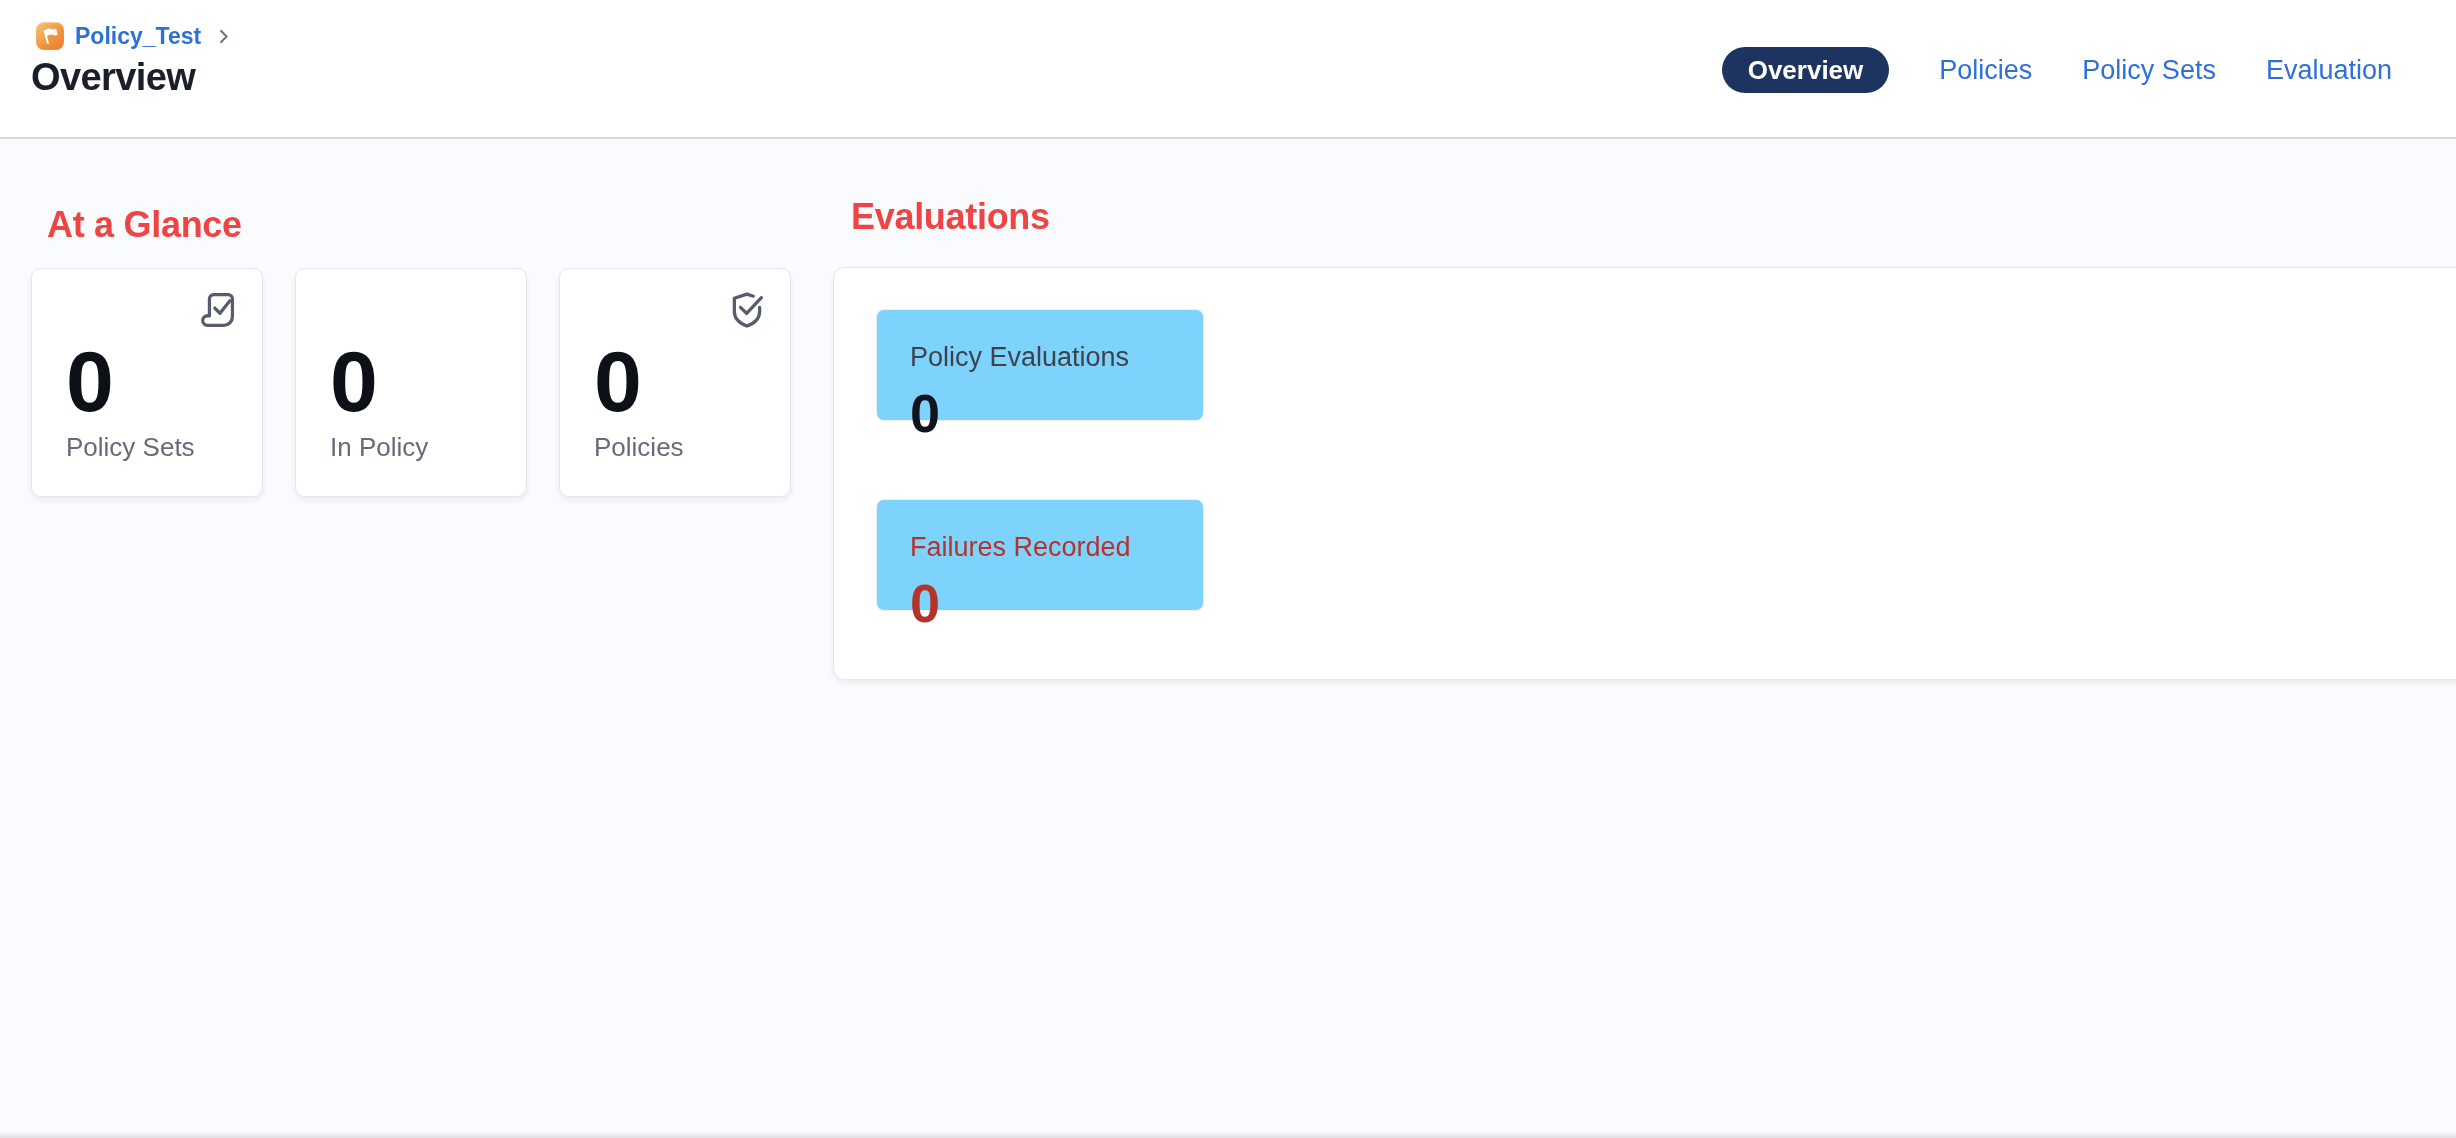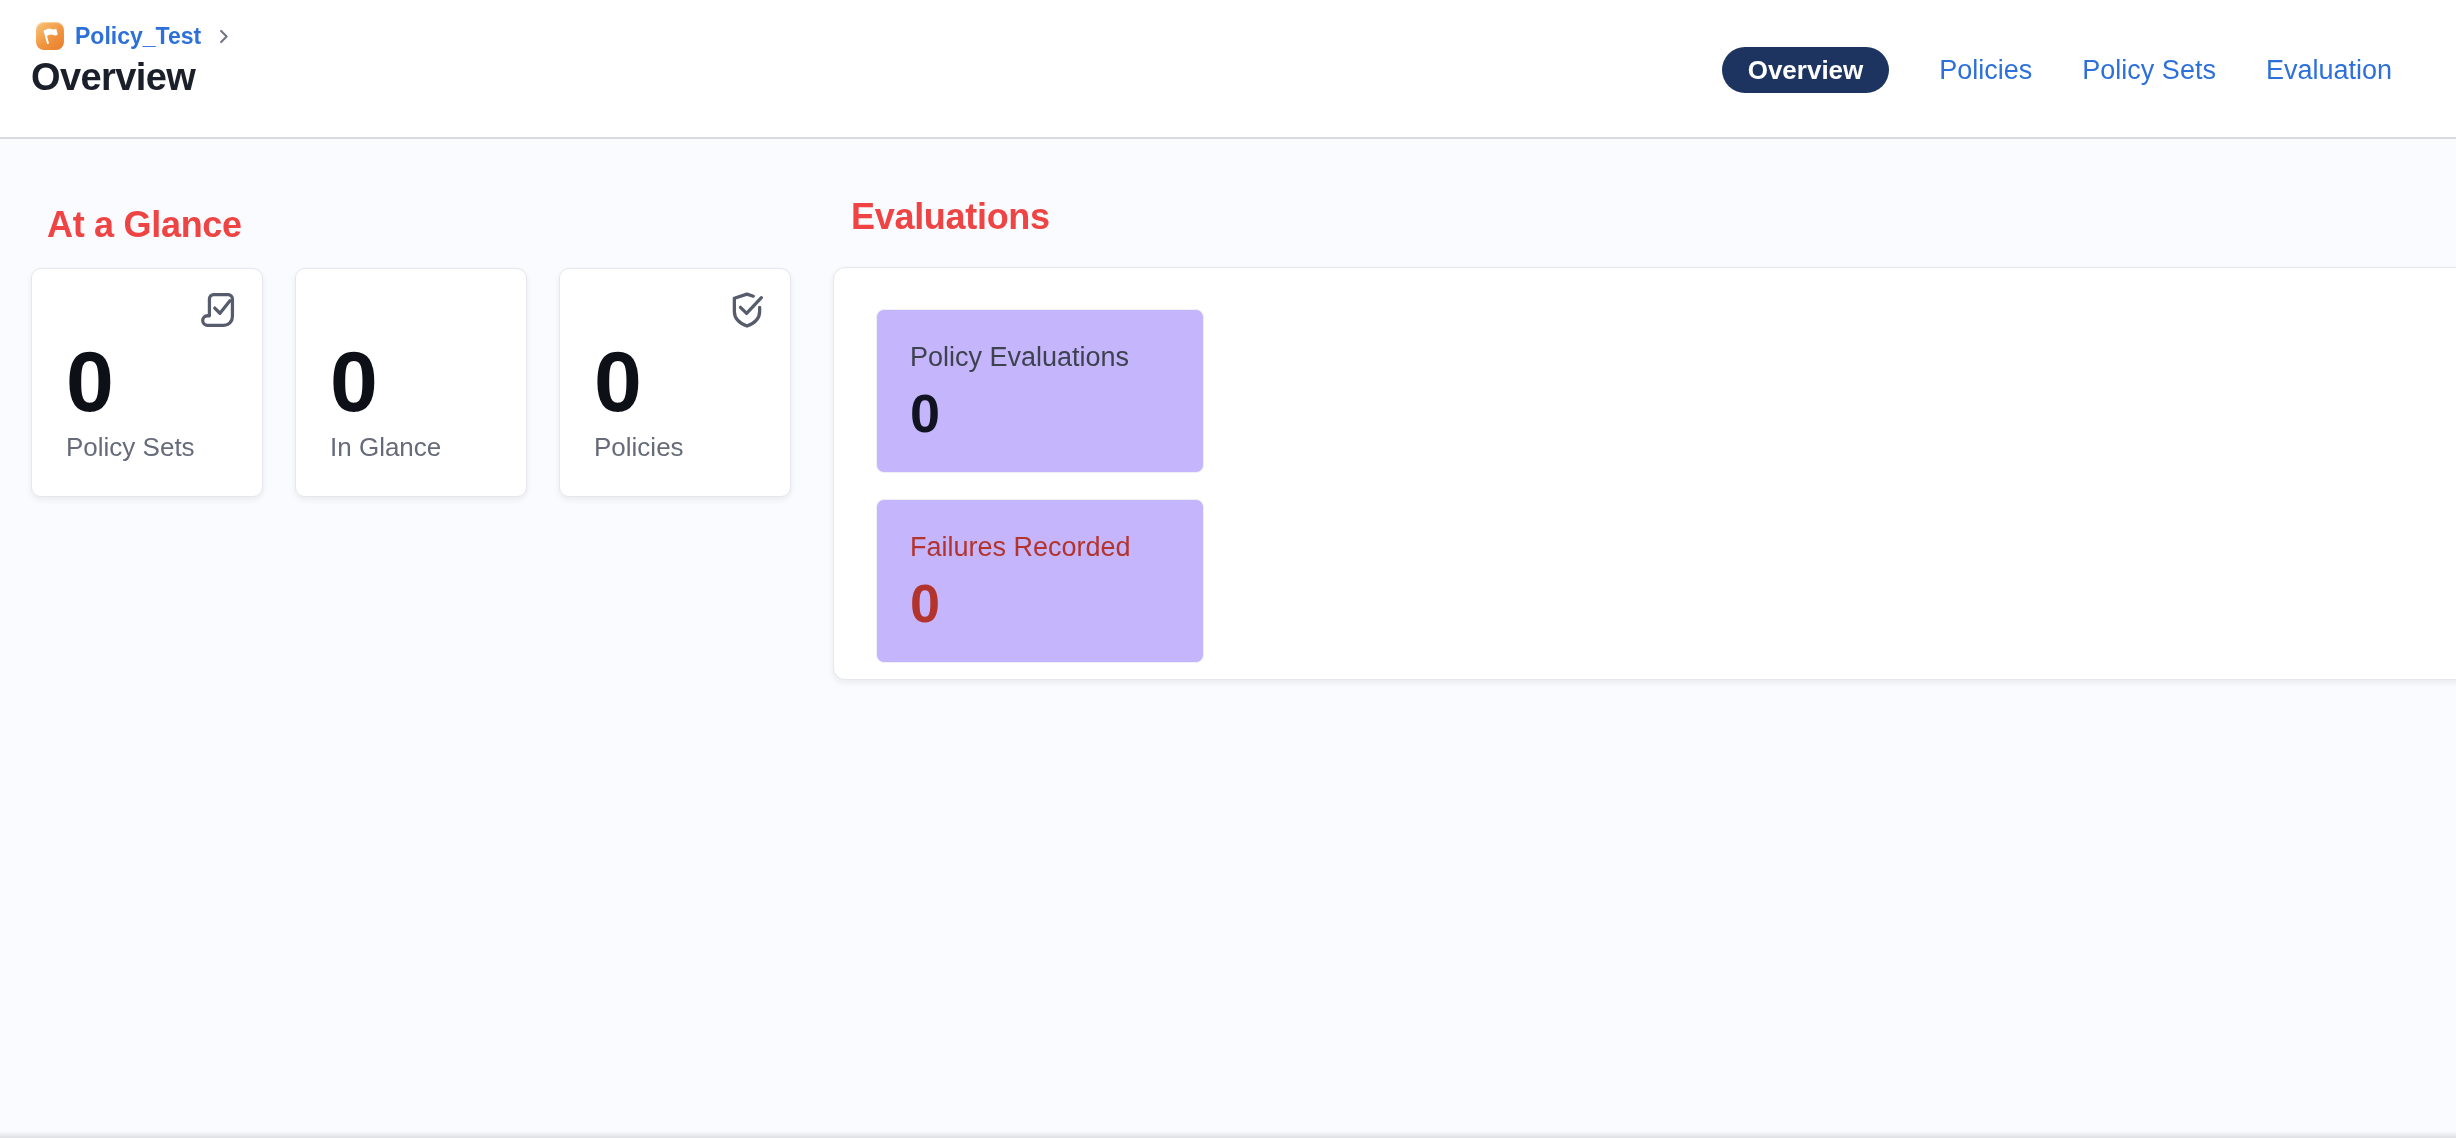--- a/index.html
+++ b/index.html
@@ -74,22 +74,22 @@
     font-size:26px; font-weight:400; color:#666b79;
   }
 
   
   .eval-card{
     position:absolute; left:833px; top:267px; width:1663px; height:413px;
     background:#ffffff; border:1px solid #e5e7ee; border-radius:12px;
     box-shadow:0 3px 6px rgba(20,25,40,.07);
   }
   .eval-stat{
-    position:absolute; left:42px; width:328px; height:164px;
-    background:#c4b5fd; border:1px solid #eff0f5; border-radius:8px;
+    position:absolute; left:42px; width:328px; height:112px;
+    background:#7dd3fc; border:1px solid #eff0f5; border-radius:8px;
     padding:31px 0 8px 33px;
   }
   #eval-stat-0{ top:41px; }
   #eval-stat-1{ top:231px; }
   .eval-label{ font-size:27px; line-height:33px; color:#3e424e; }
   .eval-value{ margin-top:12px; font-size:54px; font-weight:700; line-height:1; color:#111420; }
   .eval-stat.critical .eval-label, .eval-stat.critical .eval-value{ color:#b2342c; }
 </style>
 </head>
 <body>
@@ -129,21 +129,21 @@
         <path d="M7 15 V6.2 A2.2 2.2 0 0 1 9.2 4 h7.6 A2.2 2.2 0 0 1 19 6.2 v9.3 a4.5 4.5 0 0 1 -4.5 4.5 H6 A2.5 2.5 0 0 1 3.5 17.5 A2.5 2.5 0 0 1 6 15 Z"></path>
         <path d="M9.8 11 l2.7 2.7 L17.7 7.2"></path>
       </svg>
     </span>
     <div class="card-value">0</div>
     <div class="card-label">Policy Sets</div>
   </div>
 
   <div class="card">
     <div class="card-value">0</div>
-    <div class="card-label">In Glance</div>
+    <div class="card-label">In Policy</div>
   </div>
 
   <div class="card">
     <span class="card-icon">
       <svg viewBox="0 0 24 24" fill="none" stroke="#575c6c" stroke-width="1.7" stroke-linecap="round" stroke-linejoin="round">
         <path d="M18.6 10.6 v2.2 c0 3.7 -2.9 6.2 -6.6 7.6 c-3.7 -1.4 -6.6 -3.9 -6.6 -7.6 V5.9 L12 3.7 l3.3 1.1"></path>
         <path d="M8.6 10.6 l3.2 3.2 L19.5 5.6"></path>
       </svg>
     </span>
     <div class="card-value">0</div>

